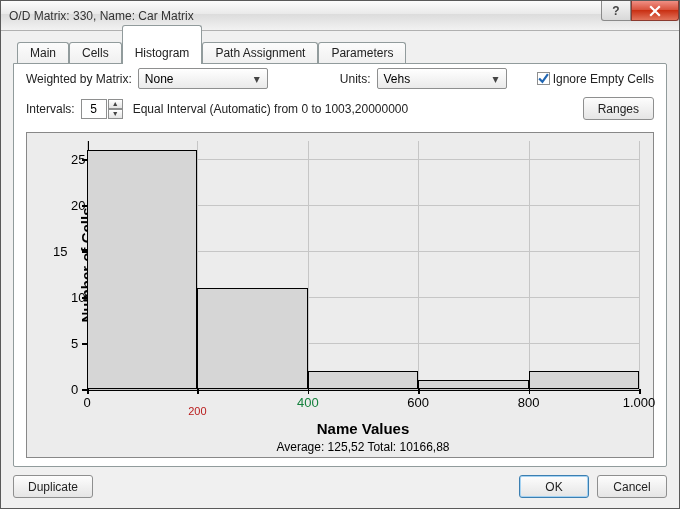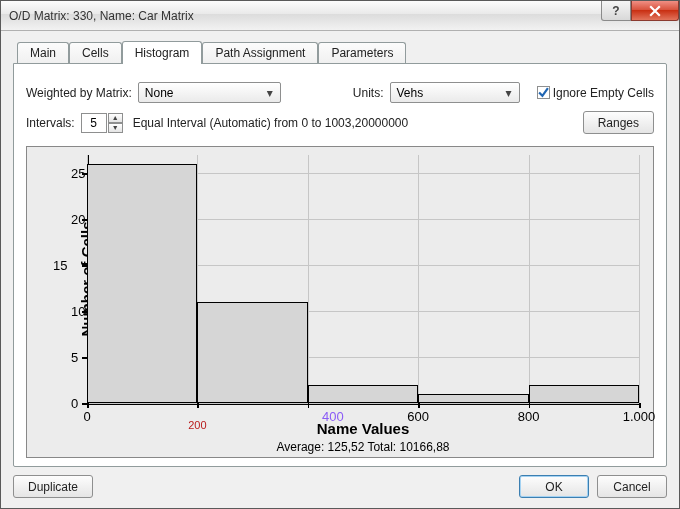--- a/index.html
+++ b/index.html
@@ -39,43 +39,43 @@
     background: linear-gradient(to bottom,#fcfcfc,#f0f0f0);
     margin-right: 0px;
     border-radius: 3px 3px 0 0;
     position: relative;
     color:#222;
     cursor: default;
   }
   .tab.active {
     background: #fff;
     z-index: 2;
-    padding-top:4px; padding-bottom:4px;
+    padding-top:20px; padding-bottom:4px;
     margin-bottom:-1px;
     margin-top:23px;
   }
   .tabpanel {
     border: 1px solid #919b9c;
     background: #fff;
     flex: 1;
     border-radius: 0 2px 2px 2px;
-    padding: 18px 12px 8px 12px;
+    padding: 4px 12px 8px 12px;
     display:flex; flex-direction:column;
     position:relative;
   }
   .row { display:flex; align-items:center; gap:6px; margin-bottom:8px; }
   .lbl { color:#222; white-space:nowrap;}
   .combo {
     display:flex; align-items:center; justify-content:space-between;
     background: linear-gradient(to bottom,#fff,#eaeaea);
     border:1px solid #8e8f8f; border-radius:2px;
     height:21px; padding: 0 2px 0 6px;
   }
   .combo .arrow { width:16px; text-align:center; color:#444; }
-  .combo.wm { width:143px;gap:40px; }
+  .combo.wm { width:130px;gap:40px; }
   .combo.units { width:130px; }
   .chk { width:13px; height:13px; border:1px solid #8e8f8f; background:#fff; display:inline-flex; align-items:center; justify-content:center; margin-right:3px; vertical-align:middle;}
   .chk svg { width:11px; height:11px; }
   .spinner { display:flex; align-items:center; }
   .spinner .val { width:26px; height:20px; border:1px solid #8e8f8f; background:#fff; text-align:center; line-height:18px; }
   .spinner .arrows { display:flex; flex-direction:column; margin-left:1px;}
   .spinner .sp { width:15px; height:10px; border:1px solid #8e8f8f; background:linear-gradient(to bottom,#fff,#e4e4e4); font-size:7px; line-height:7px; text-align:center; color:#444;}
   .btn {
     background: linear-gradient(to bottom,#fdfdfd,#e5e5e5);
     border:1px solid #8e8f8f; border-radius:3px;
@@ -180,21 +180,21 @@
           <div style="position: absolute; left: 55px; top: 26.3704px; width: 5px; height: 1.5px; background: rgb(0, 0, 0);"></div>
           <div class="ytick" style="position: absolute; left: 50px; top: 26.3704px; transform: translate(-100%, -50%); font-size: 13px; color: rgb(0, 0, 0);">25</div>
           <div class="gridline" style="position: absolute; left: 60px; top: 8px; width: 1px; height: 248px; background: rgb(198, 198, 198);"></div>
           <div style="position: absolute; left: 60px; top: 256px; width: 1.5px; height: 5px; background: rgb(0, 0, 0);"></div>
           <div style="position: absolute; left: 60px; top: 262px; transform: translateX(-50%); font-size: 13px; color: rgb(0, 0, 0);">0</div>
           <div class="gridline" style="position: absolute; left: 170.4px; top: 8px; width: 1px; height: 248px; background: rgb(198, 198, 198);"></div>
           <div style="position: absolute; left: 170.4px; top: 256px; width: 1.5px; height: 5px; background: rgb(0, 0, 0);"></div>
           <div style="position: absolute; left: 170.4px; top: 272px; transform: translateX(-50%); font-size: 11px; color: #b91c1c;">200</div>
           <div class="gridline" style="position: absolute; left: 280.8px; top: 8px; width: 1px; height: 248px; background: rgb(198, 198, 198);"></div>
           <div style="position: absolute; left: 280.8px; top: 256px; width: 1.5px; height: 5px; background: rgb(0, 0, 0);"></div>
-          <div style="position: absolute; left: 280.8px; top: 262px; transform: translateX(-50%); font-size: 13px; color: #8b5cf6; margin-left: 25px;">400</div>
+          <div style="position: absolute; left: 280.8px; top: 262px; transform: translateX(-50%); font-size: 13px; color: #15803d;">400</div>
           <div class="gridline" style="position: absolute; left: 391.2px; top: 8px; width: 1px; height: 248px; background: rgb(198, 198, 198);"></div>
           <div style="position: absolute; left: 391.2px; top: 256px; width: 1.5px; height: 5px; background: rgb(0, 0, 0);"></div>
           <div style="position: absolute; left: 391.2px; top: 262px; transform: translateX(-50%); font-size: 13px; color: rgb(0, 0, 0);">600</div>
           <div class="gridline" style="position: absolute; left: 501.6px; top: 8px; width: 1px; height: 248px; background: rgb(198, 198, 198);"></div>
           <div style="position: absolute; left: 501.6px; top: 256px; width: 1.5px; height: 5px; background: rgb(0, 0, 0);"></div>
           <div style="position: absolute; left: 501.6px; top: 262px; transform: translateX(-50%); font-size: 13px; color: rgb(0, 0, 0);">800</div>
           <div class="gridline" style="position: absolute; left: 612px; top: 8px; width: 1px; height: 248px; background: rgb(198, 198, 198);"></div>
           <div style="position: absolute; left: 612px; top: 256px; width: 1.5px; height: 5px; background: rgb(0, 0, 0);"></div>
           <div style="position: absolute; left: 612px; top: 262px; transform: translateX(-50%); font-size: 13px; color: rgb(0, 0, 0);">1.000</div>
           <div class="bar" style="left: 60px; width: 110.4px; top: 17.1852px; height: 238.815px;"></div>

